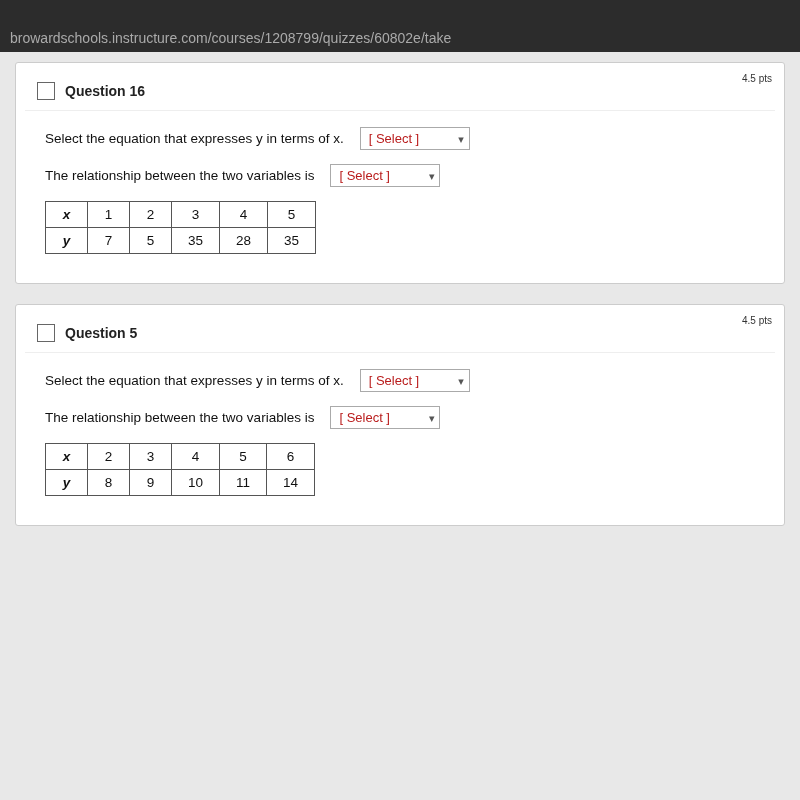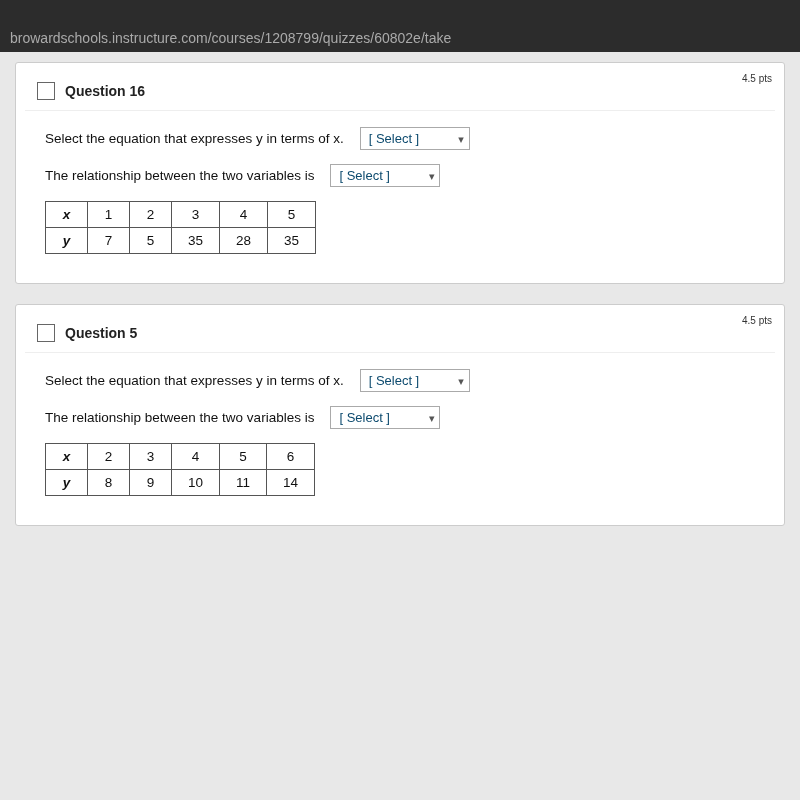--- a/index.html
+++ b/index.html
@@ -91,21 +91,21 @@
     .question-text {
       font-size: 13.5px;
       color: #111;
     }
 
     .select-dropdown {
       border: 1px solid #aaa;
       background-color: #fff;
       padding: 3px 24px 3px 8px;
       font-size: 13px;
-      color: #0c4a6e;
+      color: #b91c1c;
       appearance: none;
       -webkit-appearance: none;
       cursor: pointer;
       position: relative;
       min-width: 110px;
     }
 
     .select-wrapper {
       position: relative;
       display: inline-block;

